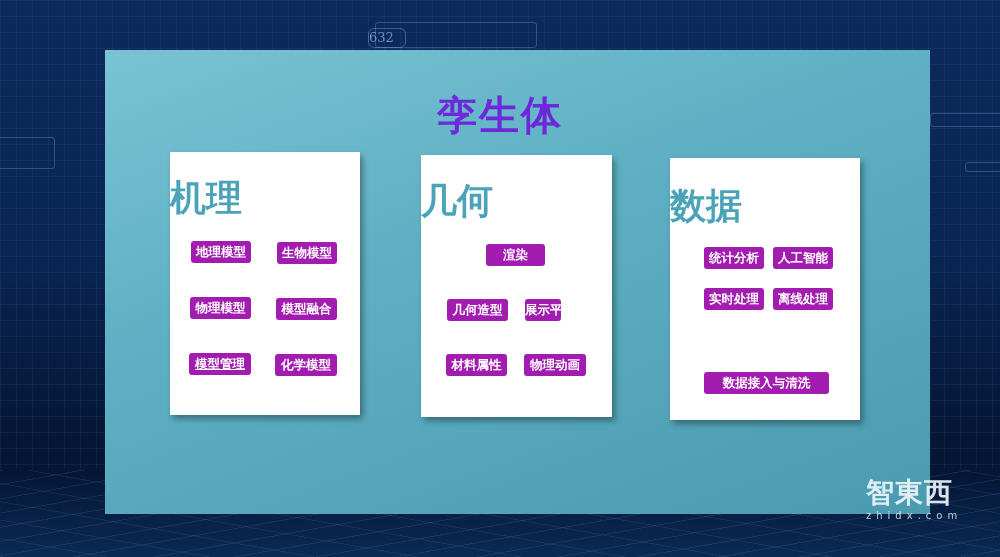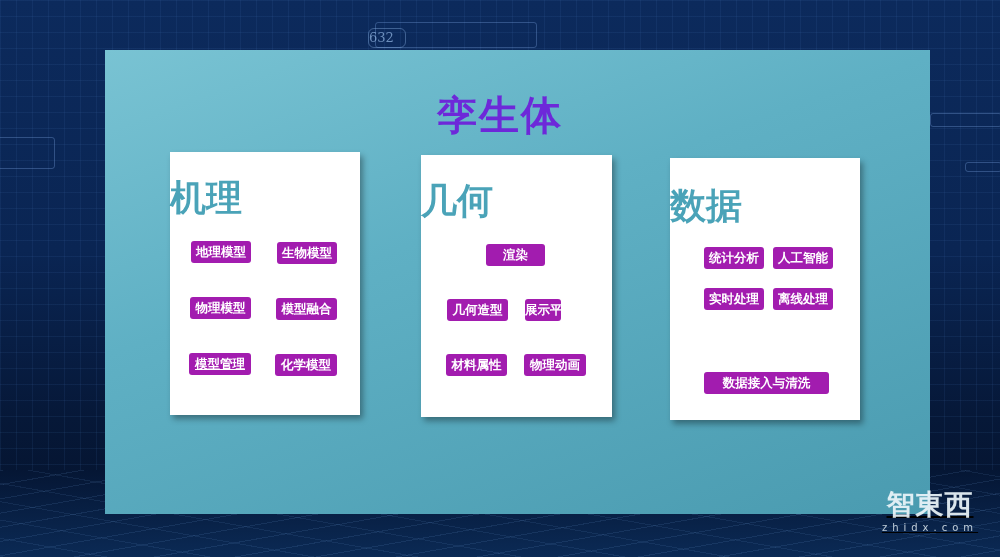--- a/index.html
+++ b/index.html
@@ -46,21 +46,21 @@
   .card-title {
     position:absolute; left:0; right:0; text-align:left;
     color:#4aa3b8; font-size:36px; font-weight:bold; 
   }
   .tag {
     position:absolute; height:22px; line-height:22px; border-radius:3px;
     background:#a21caf; color:#fff; font-size:12.5px; font-weight:bold;
     text-align:center; white-space:nowrap;
   }
   .logo {
-    position:absolute; left:866px; top:488px; width:128px; height:62px; text-align:center;text-decoration:underline;
+    position:absolute; left:866px; top:476px; width:128px; height:62px; 
   }
   .logo-main { color:rgba(235,245,250,0.92); font-size:28px; font-weight:bold; line-height:34px; letter-spacing:1px; }
   .logo-sub { color:rgba(235,245,250,0.8); font-size:10px; letter-spacing:5px; }
 </style>
 </head>
 <body>
 
 <div class="grid"></div>
 <div class="floor"></div>
 

